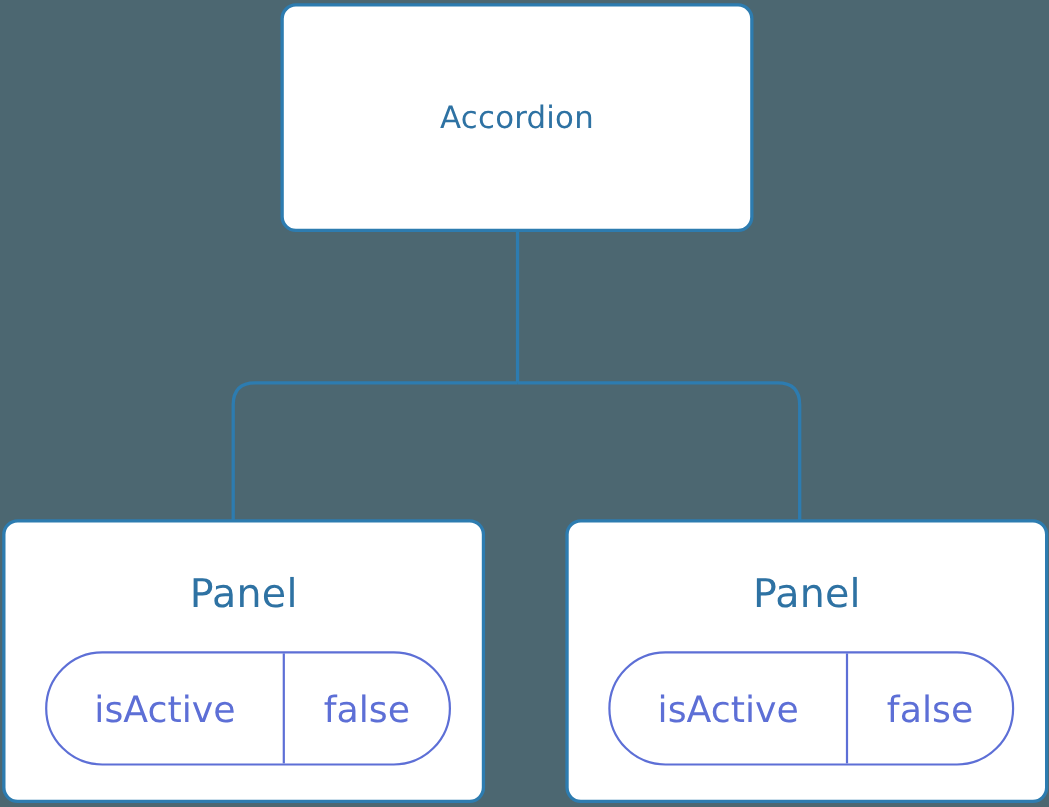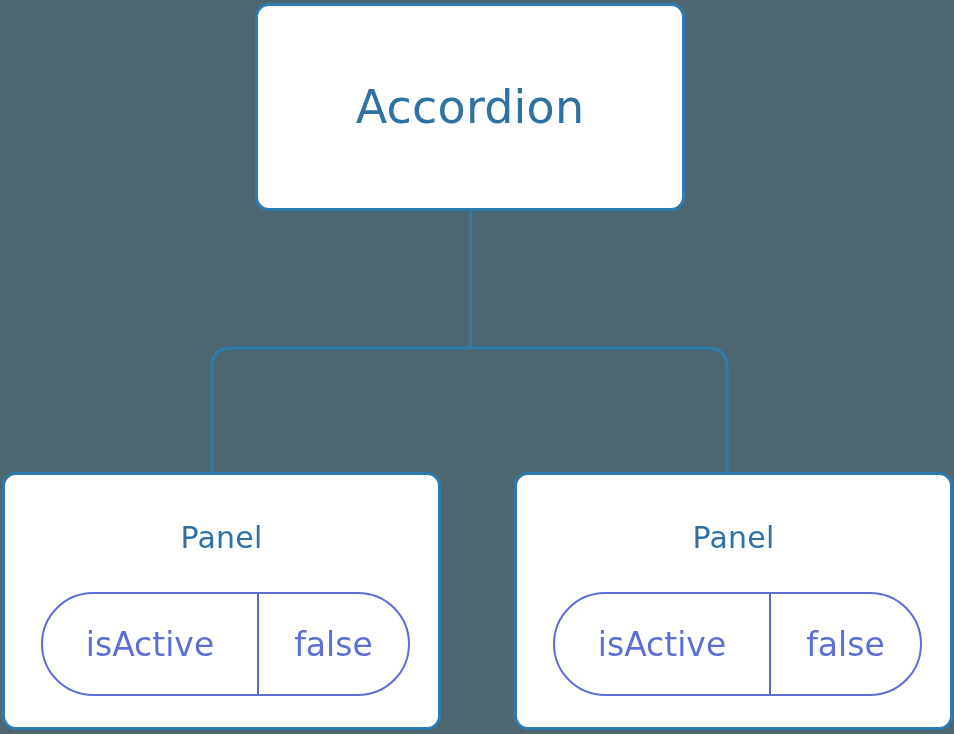--- a/index.html
+++ b/index.html
@@ -62,29 +62,29 @@
   .node-leaf-right {
     left: 514px;
     top: 472px;
     width: 439px;
     height: 258px;
     justify-content: flex-start;
   }
 
   .node-title {
     color: #2e72a3;
-    font-size: 46px;
+    font-size: 28px;
     line-height: 1;
     letter-spacing: 0.2px;
     white-space: nowrap;
   }
 
   .node-leaf-left .node-title,
   .node-leaf-right .node-title {
-    font-size: 30px;
+    font-size: 36px;
     margin-top: 48px;
   }
 
   
   .prop-pill {
     position: absolute;
     top: 117px;
     box-sizing: border-box;
     height: 104px;
     width: 369px;

